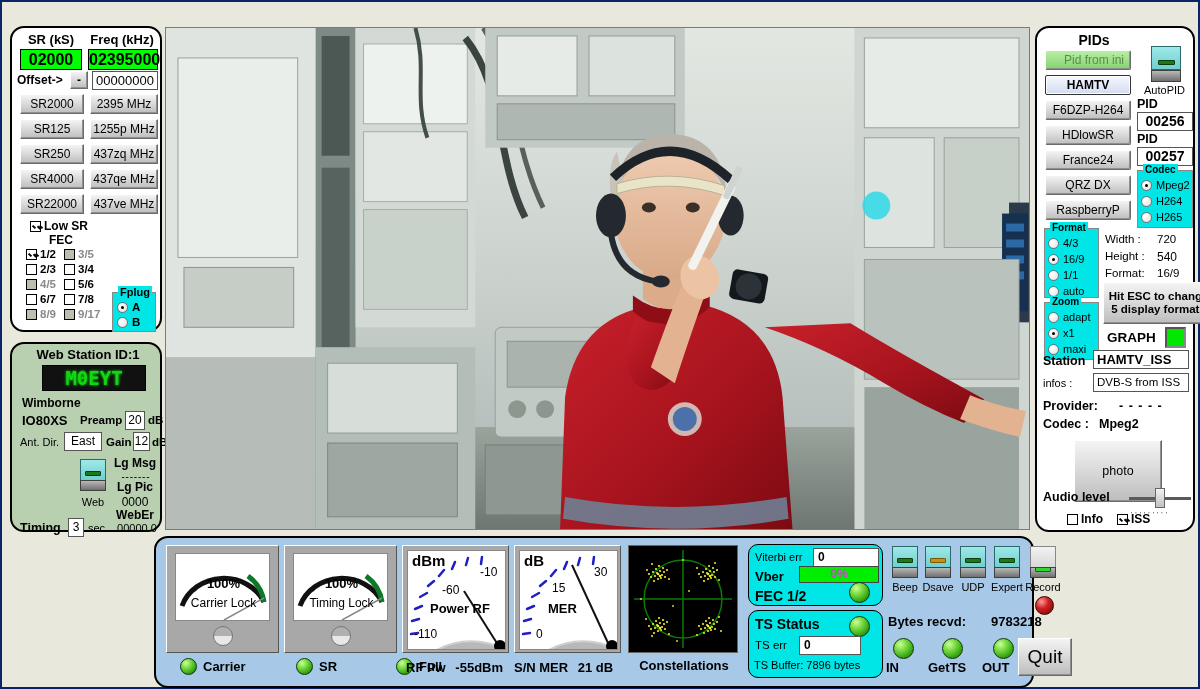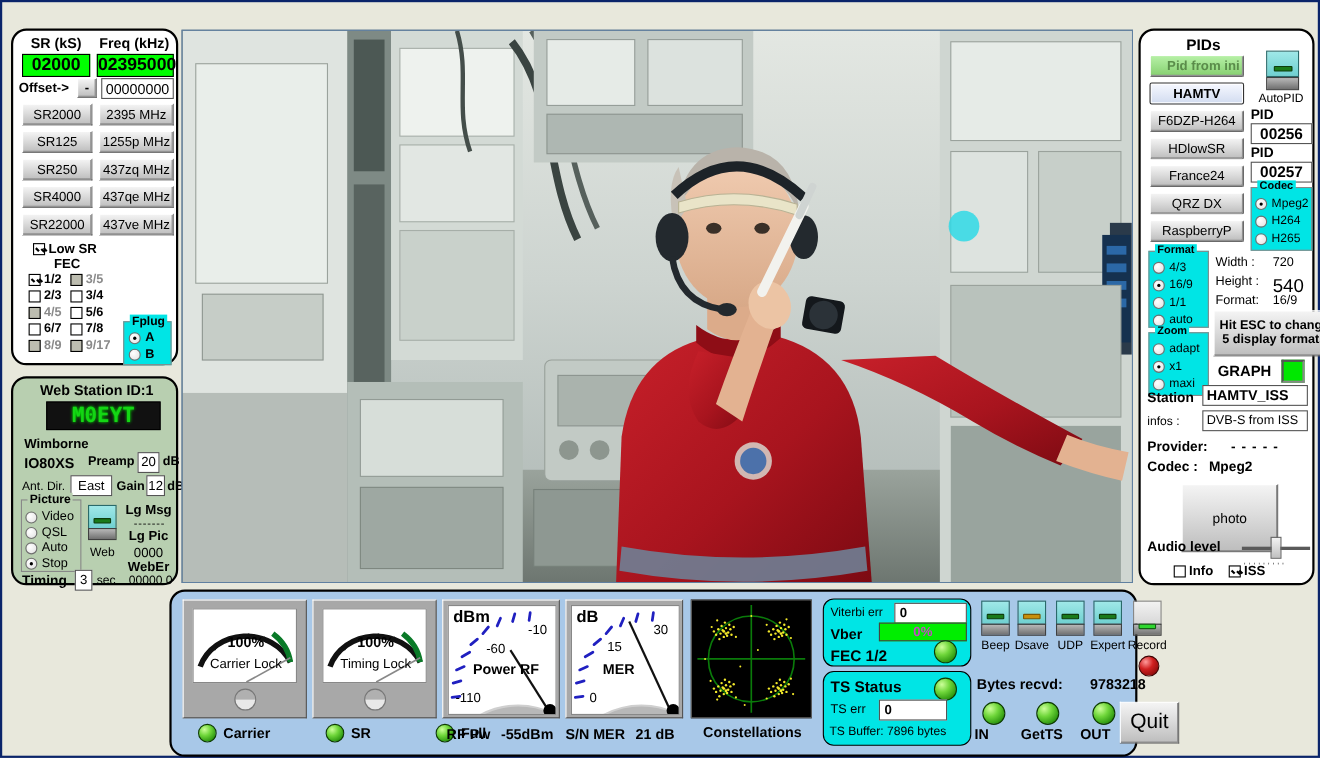--- a/index.html
+++ b/index.html
@@ -132,21 +132,21 @@
   .pidbtn {
     height:20px; font-size:12px; border-radius:2px;
   }
   .pidbtn.sel {
     background:linear-gradient(to bottom,#f6f8ff,#d2dcf0);
     border:1px solid #333; font-weight:bold;
     box-shadow: inset 0 0 0 1px #fff;
   }
   .pidbtn.greenlbl {
     background:linear-gradient(to bottom,#b6f0a6,#86d070);
-    color:#5a8c4a; font-weight:bold;padding-left:12px;
+    color:#5a8c4a; font-weight:normal;padding-left:12px;
   }
   .pidfield {
     background:#fff; border:1px solid #555; height:19px; line-height:17px;
     font-size:14px; font-weight:bold; text-align:center; color:#000;
   }
 
   
   #bottombar {
     position:absolute; left:152px; top:534px; width:880px; height:152px;
     background:#a8c8e8; border:2px solid #000; border-radius:14px;
@@ -295,39 +295,20 @@
     <div style="position:absolute;left:68px;top:70px;font-size:11.5px;font-weight:bold;">Preamp</div>
     <div class="whitefield" style="position:absolute;left:113px;top:67px;width:20px;font-size:12px;">20</div>
     <div style="position:absolute;left:136px;top:70px;font-size:11.5px;font-weight:bold;">dB</div>
 
     <div style="position:absolute;left:8px;top:92px;font-size:11px;">Ant. Dir.</div>
     <div class="whitefield" style="position:absolute;left:52px;top:88px;width:38px;font-size:12px;">East</div>
     <div style="position:absolute;left:94px;top:92px;font-size:11.5px;font-weight:bold;">Gain</div>
     <div class="whitefield" style="position:absolute;left:121px;top:88px;width:17px;font-size:12px;">12</div>
     <div style="position:absolute;left:140px;top:92px;font-size:11.5px;font-weight:bold;">dB</div>
 
-    <div class="gbox" style="position:absolute;left:7px;top:110px;width:55px;height:66px;background:#b8cfb0;">
-      <span class="glabel" style="background:#b8cfb0;">Picture</span>
-      <div class="cbrow" style="position:absolute;left:3px;top:9px;font-weight:normal;">
-        <span class="radio"></span>
-        <span>Video</span>
-      </div>
-      <div class="cbrow" style="position:absolute;left:3px;top:23px;font-weight:normal;">
-        <span class="radio"></span>
-        <span>QSL</span>
-      </div>
-      <div class="cbrow" style="position:absolute;left:3px;top:37px;font-weight:normal;">
-        <span class="radio"></span>
-        <span>Auto</span>
-      </div>
-      <div class="cbrow" style="position:absolute;left:3px;top:51px;font-weight:normal;">
-        <span class="radio on"></span>
-        <span>Stop</span>
-      </div>
-    </div>
 
     <div class="toggle" style="position:absolute;left:68px;top:115px;">
       <div class="tbody"></div>
       <div class="tbase"></div>
       <div class="tslot"></div>
     </div>
     <div style="position:absolute;left:66px;top:152px;width:30px;text-align:center;font-size:11px;">Web</div>
 
     <div style="position:absolute;left:96px;top:112px;width:54px;text-align:center;font-size:12px;font-weight:bold;">Lg Msg</div>
     <div style="position:absolute;left:96px;top:127px;width:54px;text-align:center;font-size:10px;letter-spacing:-1px;">- - - - - - -</div>
@@ -523,21 +504,21 @@
       </div>
       <div class="cbrow" style="position:absolute;left:3px;top:56px;font-weight:normal;font-size:11px;">
         <span class="radio"></span>
         <span>auto</span>
       </div>
     </div>
 
     <div style="position:absolute;left:68px;top:205px;font-size:11.5px;">Width :</div>
     <div style="position:absolute;left:120px;top:205px;font-size:11.5px;">720</div>
     <div style="position:absolute;left:68px;top:222px;font-size:11.5px;">Height :</div>
-    <div style="position:absolute;left:120px;top:222px;font-size:17px;">540</div>
+    <div style="position:absolute;left:120px;top:222px;font-size:12px;">540</div>
     <div style="position:absolute;left:68px;top:239px;font-size:11.5px;">Format:</div>
     <div style="position:absolute;left:120px;top:239px;font-size:11.5px;">16/9</div>
 
     <div class="gbox" style="position:absolute;left:7px;top:274px;width:55px;height:58px;background:#00e5e5;">
       <span class="glabel" style="background:#00e5e5;font-size:10px;">Zoom</span>
       <div class="cbrow" style="position:absolute;left:3px;top:8px;font-weight:normal;font-size:11px;">
         <span class="radio"></span>
         <span>adapt</span>
       </div>
       <div class="cbrow" style="position:absolute;left:3px;top:24px;font-weight:normal;font-size:11px;">

